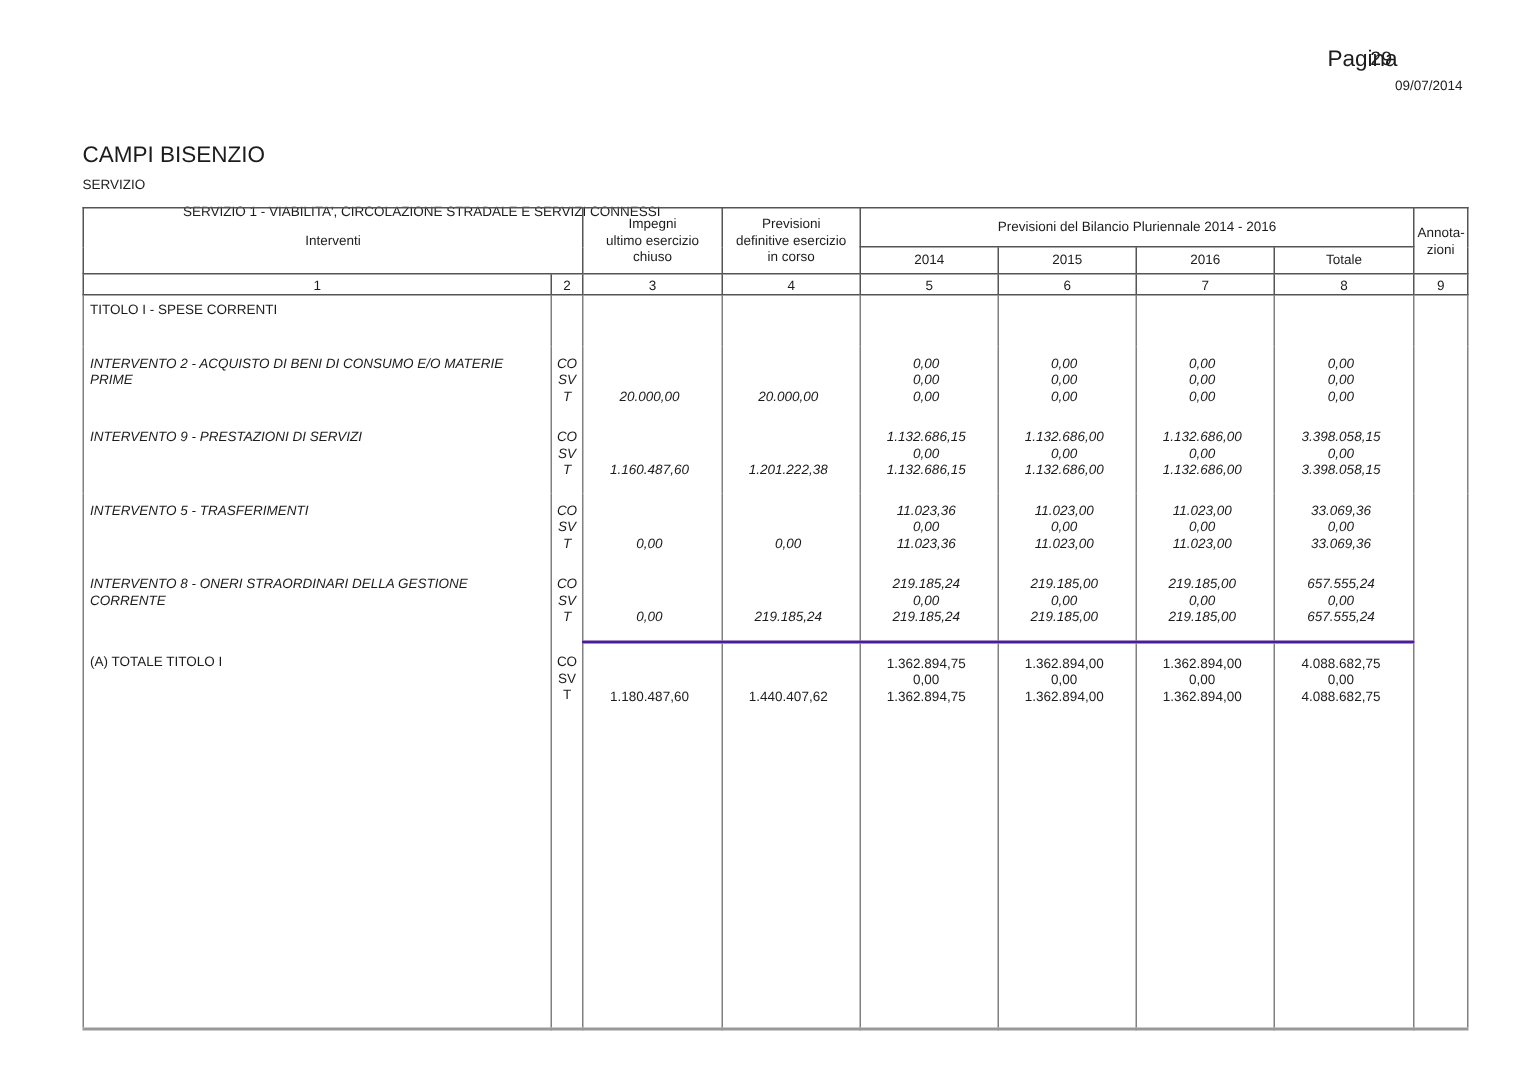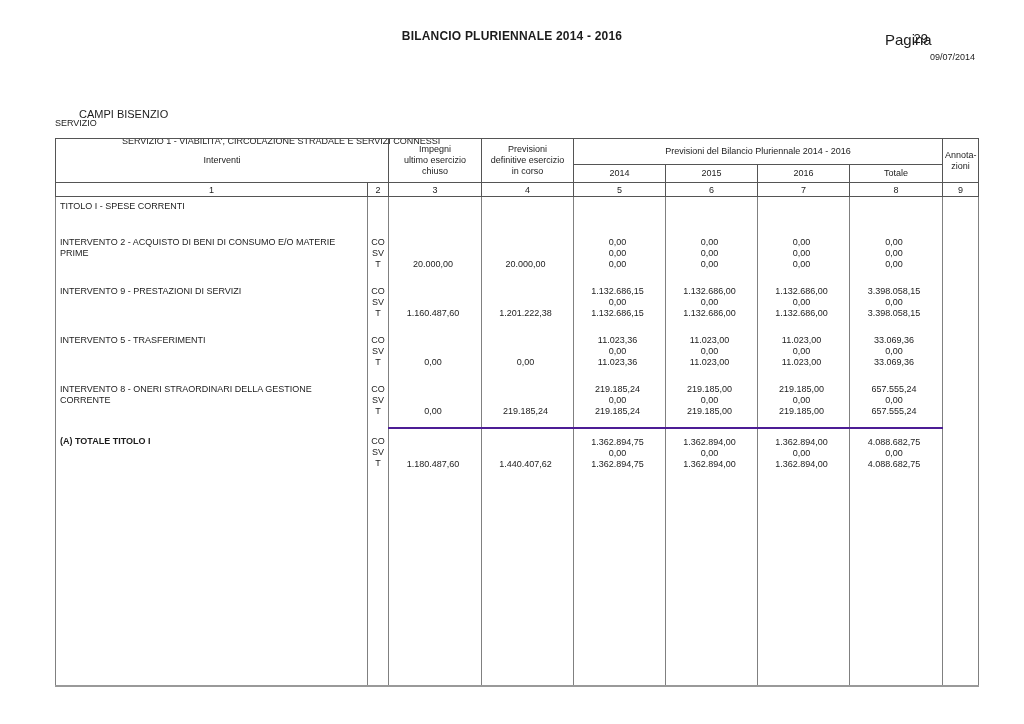--- a/index.html
+++ b/index.html
@@ -11,21 +11,21 @@
     color:#1c1c1c;
     overflow:hidden;
   }
   .doc-title {
     position:absolute; top:29px; left:0; width:1024px;
     text-align:center; font-size:12px; font-weight:bold; letter-spacing:.2px;
   }
   .pagina-label { position:absolute; top:31px; left:885px; font-size:15px; }
   .page-number  { position:absolute; top:31px; left:893px; width:35px; text-align:right; font-size:13px; }
   .doc-date     { position:absolute; top:52px; left:895px; width:80px; text-align:right; font-size:9px; }
-  .entity-name  { position:absolute; top:108px;  left:55px; font-size:11px;margin-left:24px; }
+  .entity-name  { position:absolute; top:95px;  left:55px; font-size:15px; }
   .service-label{ position:absolute; top:118px; left:55px; font-size:9px; }
   .service-value{ position:absolute; top:136px; left:122px; font-size:9px; }
 
   table.budget {
     position:absolute; top:138px; left:55px;
     width:923px; height:549px;
     border-collapse:collapse; table-layout:fixed;
     font-size:9px; color:#1c1c1c;
     border:1px solid #555;
     border-bottom:2px solid #999;
@@ -48,33 +48,32 @@
     border-left:1px solid #808080; border-right:1px solid #808080;
     vertical-align:top; line-height:11px; white-space:pre-line;
     padding:0;
   }
   .budget td.label-cell { text-align:left;  padding:6px 10px 0 4px;margin-top:28px; }
   .budget td.tag-cell   { text-align:center; padding-top:6px; }
   .budget td.value-cell { text-align:center; padding:6px 4px 0 0; }
   .budget td.annot-cell { }
   .budget tr.r-section td { height:28px; }
   .budget tr.r-section td.label-cell { padding-top:4px; }
-  .budget tr.r-item td { height:43px; }
+  .budget tr.r-item td { height:43px;font-style:italic; }
   .budget tr.r-total td { height:47px; }
-  .budget tr.r-total td.label-cell { padding-top:8px;font-weight:bold; }
+  .budget tr.r-total td.label-cell { padding-top:8px; }
   .budget tr.r-total td.tag-cell   { padding-top:8px; }
   .budget tr.r-total td.value-cell { padding-top:8px; }
   .budget tr.r-total td.rule { border-top:2px solid #4c1d95; }
   .budget tr.r-filler td { height:auto; }
 </style>
 </head>
 <body>
 
 <div class="page">
-  <div class="doc-title">BILANCIO PLURIENNALE 2014 - 2016</div>
   <div class="pagina-label">Pagina</div>
   <div class="page-number">29</div>
   <div class="doc-date">09/07/2014</div>
   <div class="entity-name">CAMPI BISENZIO</div>
   <div class="service-label">SERVIZIO</div>
   <div class="service-value">SERVIZIO 1 - VIABILITA', CIRCOLAZIONE STRADALE E SERVIZI CONNESSI</div>
 
   <table class="budget">
     <colgroup>
       <col class="c1">

